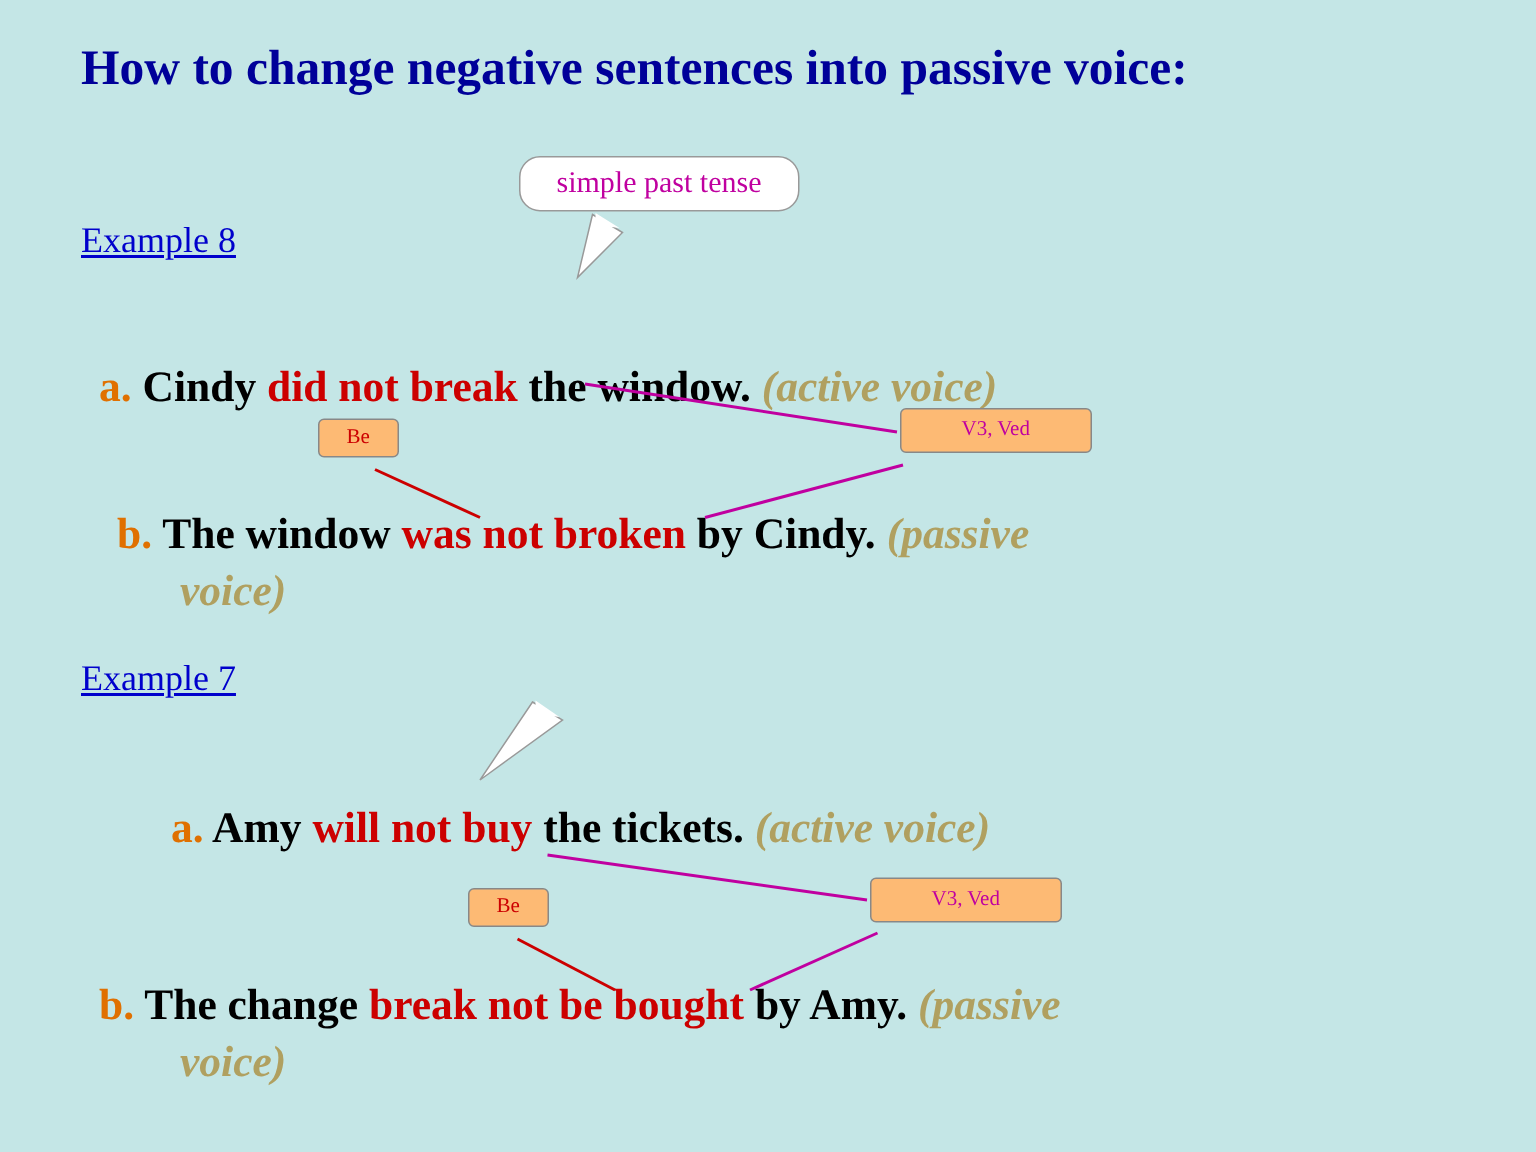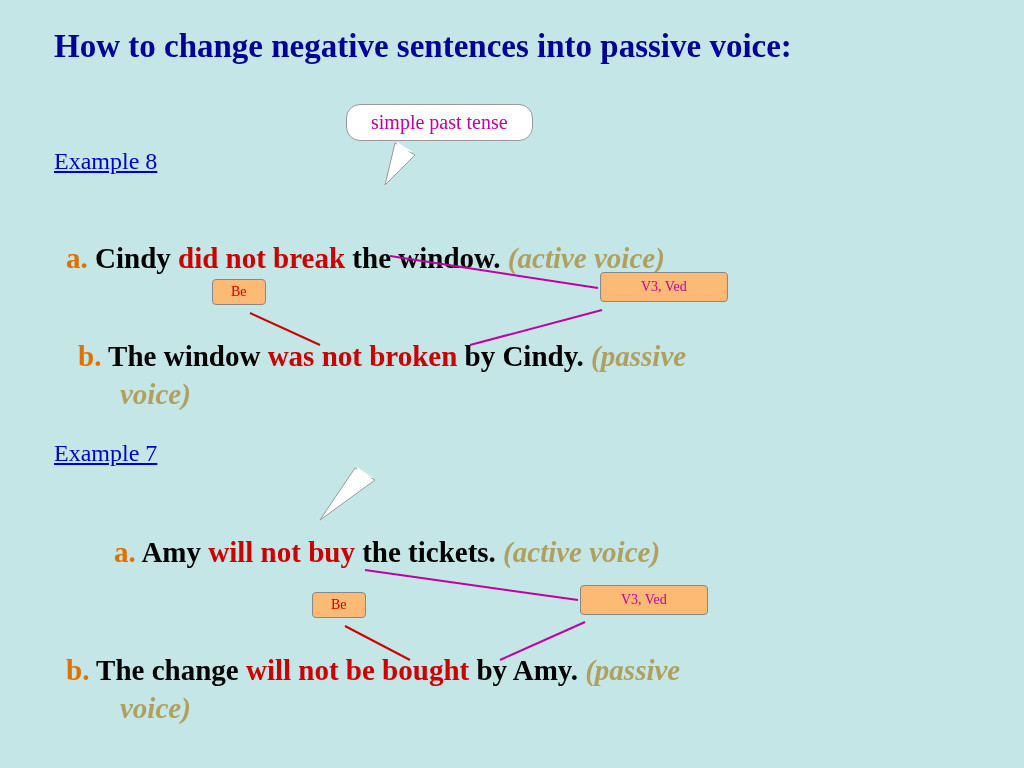--- a/index.html
+++ b/index.html
@@ -98,21 +98,21 @@
 
 
   <div class="sentence" style="left:66px; top:536px;margin-left:48px;">
     <span class="c-orange">a.</span><span class="c-black">  Amy </span><span class="c-red">will not buy</span><span class="c-black"> the tickets.  </span><span class="c-vlabel">(active voice)</span>
   </div>
 
   <div class="box box-red" style="left:312px; top:592px;">Be</div>
   <div class="box box-pink" style="left:580px; top:585px; padding:6px 40px;">V3, Ved</div>
 
   <div class="sentence" style="left:66px; top:654px;">
-    <span class="c-orange">b.</span><span class="c-black">  The change </span><span class="c-red">will not be bought</span><span class="c-black"> by Amy.  </span><span class="c-vlabel">(passive</span>
+    <span class="c-orange">b.</span><span class="c-black">  The change </span><span class="c-red">break not be bought</span><span class="c-black"> by Amy.  </span><span class="c-vlabel">(passive</span>
   </div>
   <div class="sentence" style="left:120px; top:692px;">
     <span class="c-vlabel">voice)</span>
   </div>
 
   <svg class="lines">
 
     <polygon points="395,143 415,155 385,185" fill="#fff" stroke="#999" stroke-width="1"></polygon>
     <polygon points="397,142 413,152 397,150" fill="#fff"></polygon>
 

